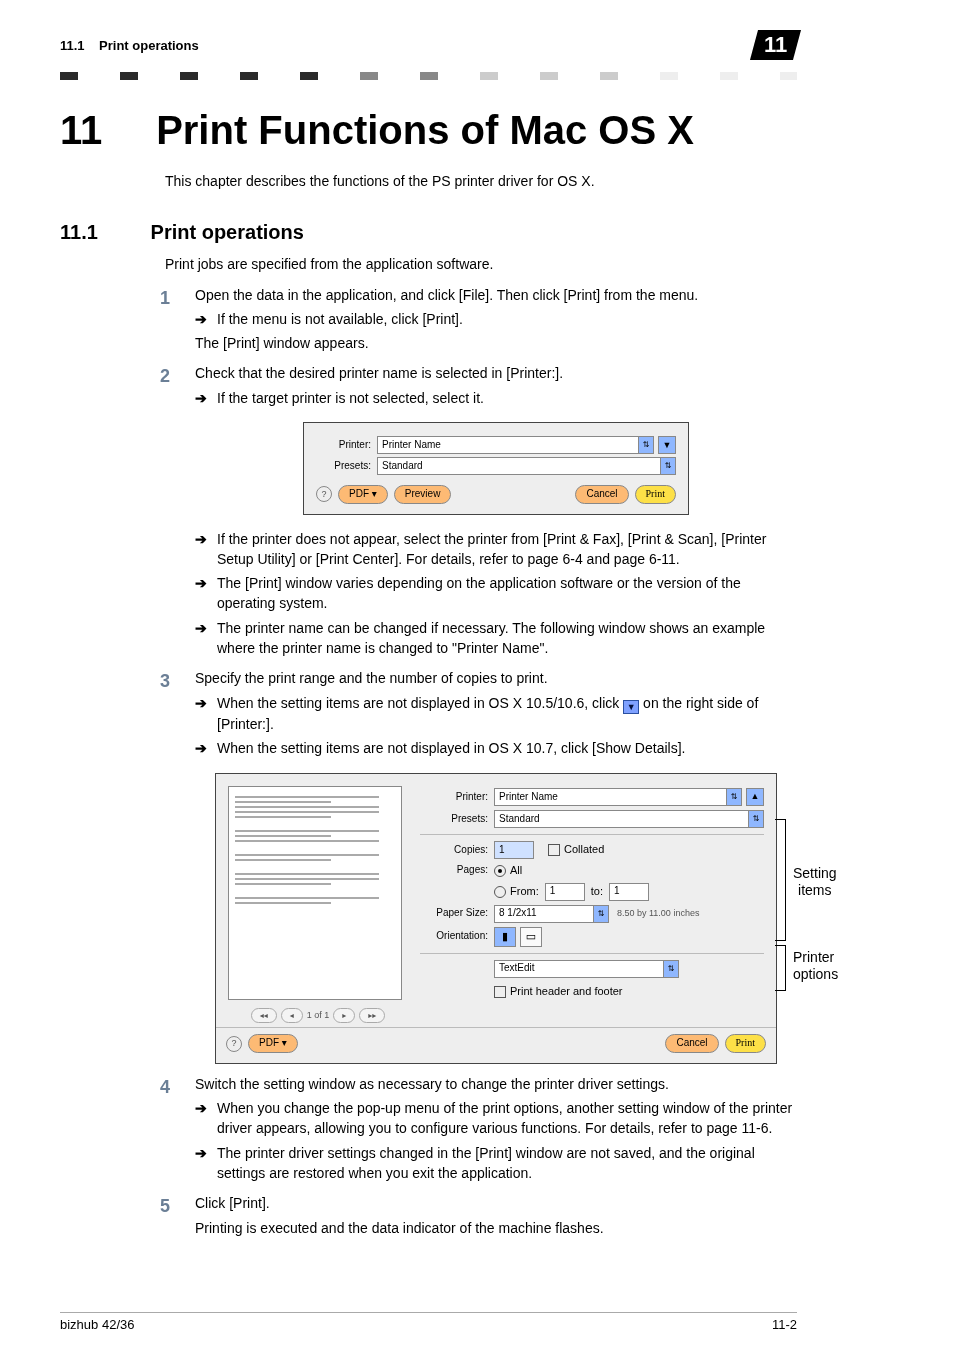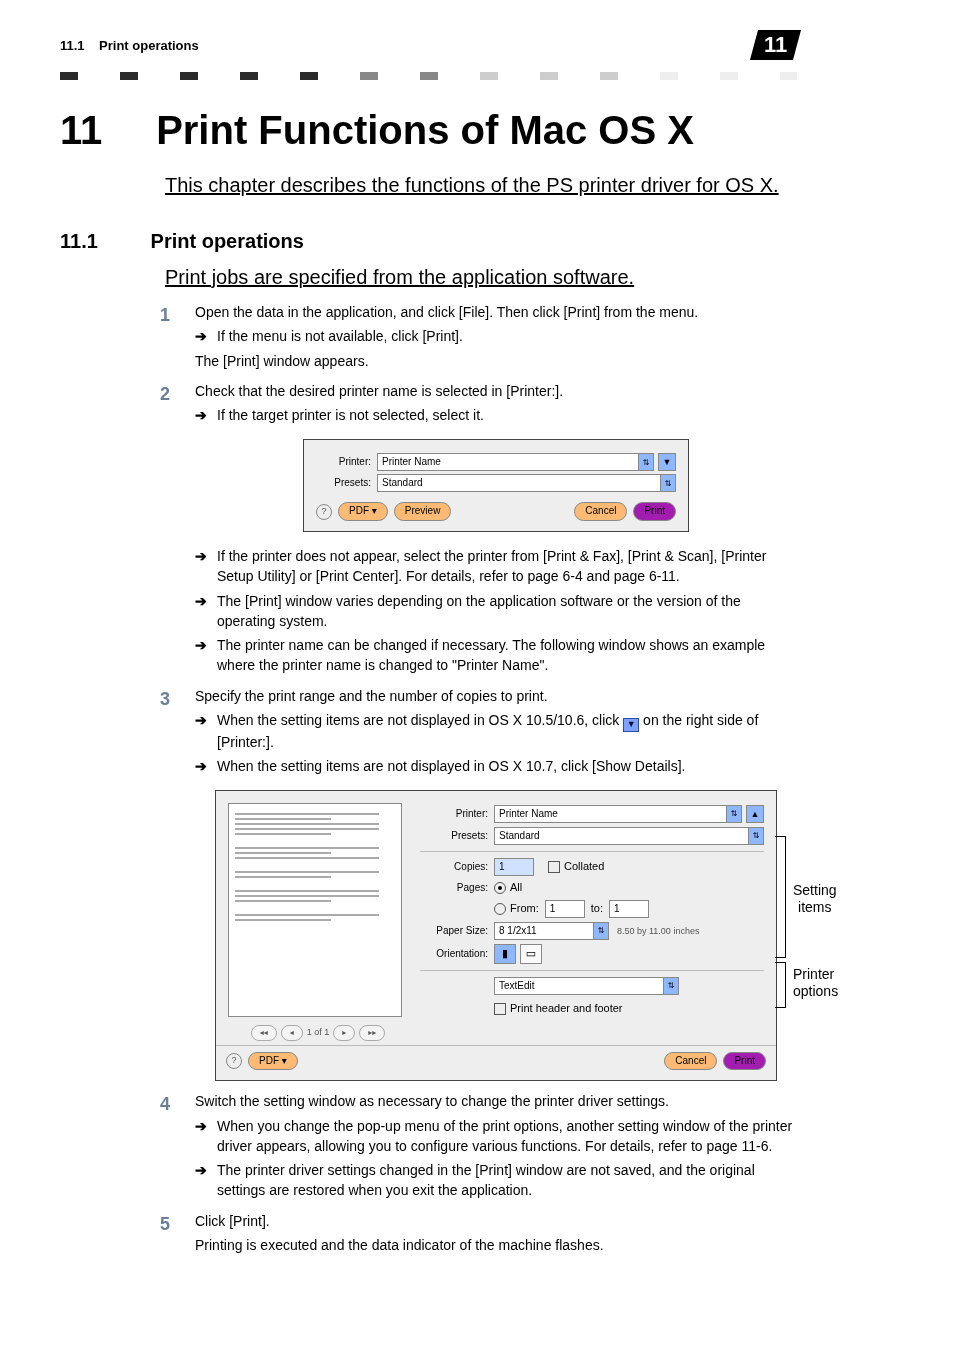--- a/index.html
+++ b/index.html
@@ -61,21 +61,21 @@
     font-weight: bold;
     margin: 0 0 18px 0;
   }
   .num-prefix {
     display: inline-block;
     width: 85px;
   }
   .body-indent {
     margin-left: 105px;
   }
-  p { font-size: 20px; line-height: 1.45; margin: 6px 8px; text-decoration: underline; }
+  p { font-size: 14px; line-height: 1.45; margin: 6px 8px; }
   h2.section-title {
     font-size: 20px;
     font-weight: bold;
     margin: 30px 0 10px 0;
   }
   h2 .num-prefix { width: 105px; font-size: 20px; }
   ol.steps {
     list-style: none;
     padding: 0;
     margin: 10px 0 0 0;
@@ -128,21 +128,21 @@
   }
   .dlg-extra-btn {
     width: 16px; height: 16px; background: #8fb7ff; margin-left: 4px; border: 1px solid #888;
     display: flex; align-items: center; justify-content: center; font-size: 9px;
   }
   .dlg-buttons { display: flex; align-items: center; gap: 6px; margin-top: 10px; }
   .dlg-btn {
     border: 1px solid #888; border-radius: 10px; padding: 1px 10px; font-size: 10px;
     background: #fdba74;
   }
-  .dlg-btn.primary { background: #a21caf; }
+  .dlg-btn.primary { background: #fde047; font-family: Liberation Serif, serif; }
   .dlg-spacer { flex: 1; }
   .dlg-help {
     width: 14px; height: 14px; border-radius: 50%; border: 1px solid #888;
     display: inline-flex; align-items: center; justify-content: center; font-size: 9px; color: #555;
   }
 
   .big-dialog {
     border: 1px solid #444;
     background: #eee;
     width: 560px;
@@ -444,14 +444,18 @@
     </li>
 
     <li>
       <span class="step-num">5</span>
       <span>Click [Print].</span>
       <div style="margin-top:4px;">Printing is executed and the data indicator of the machine flashes.</div>
     </li>
 
   </ol>
 
+  <div class="footer">
+    <span>bizhub 42/36</span>
+    <span>11-2</span>
+  </div>
 
 </div>
 
 </body></html>

